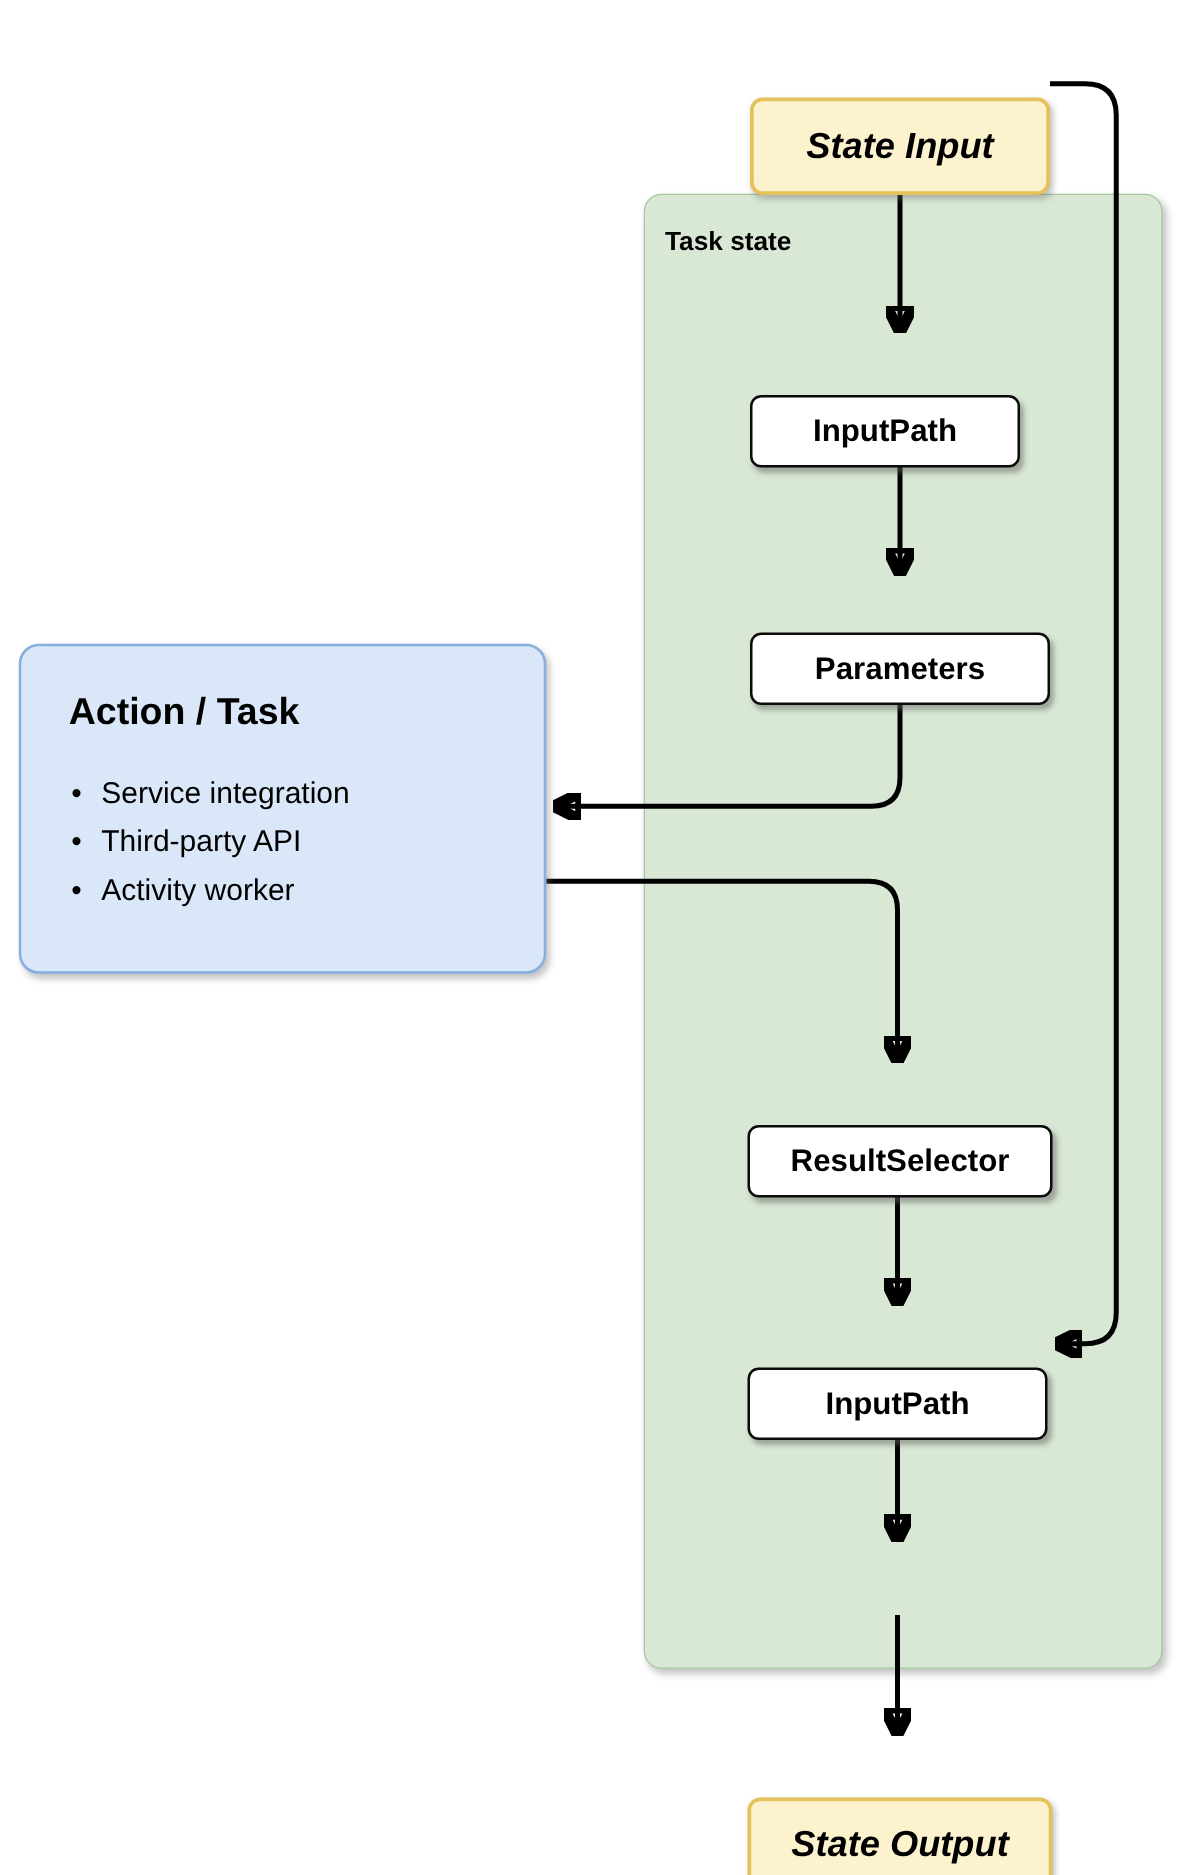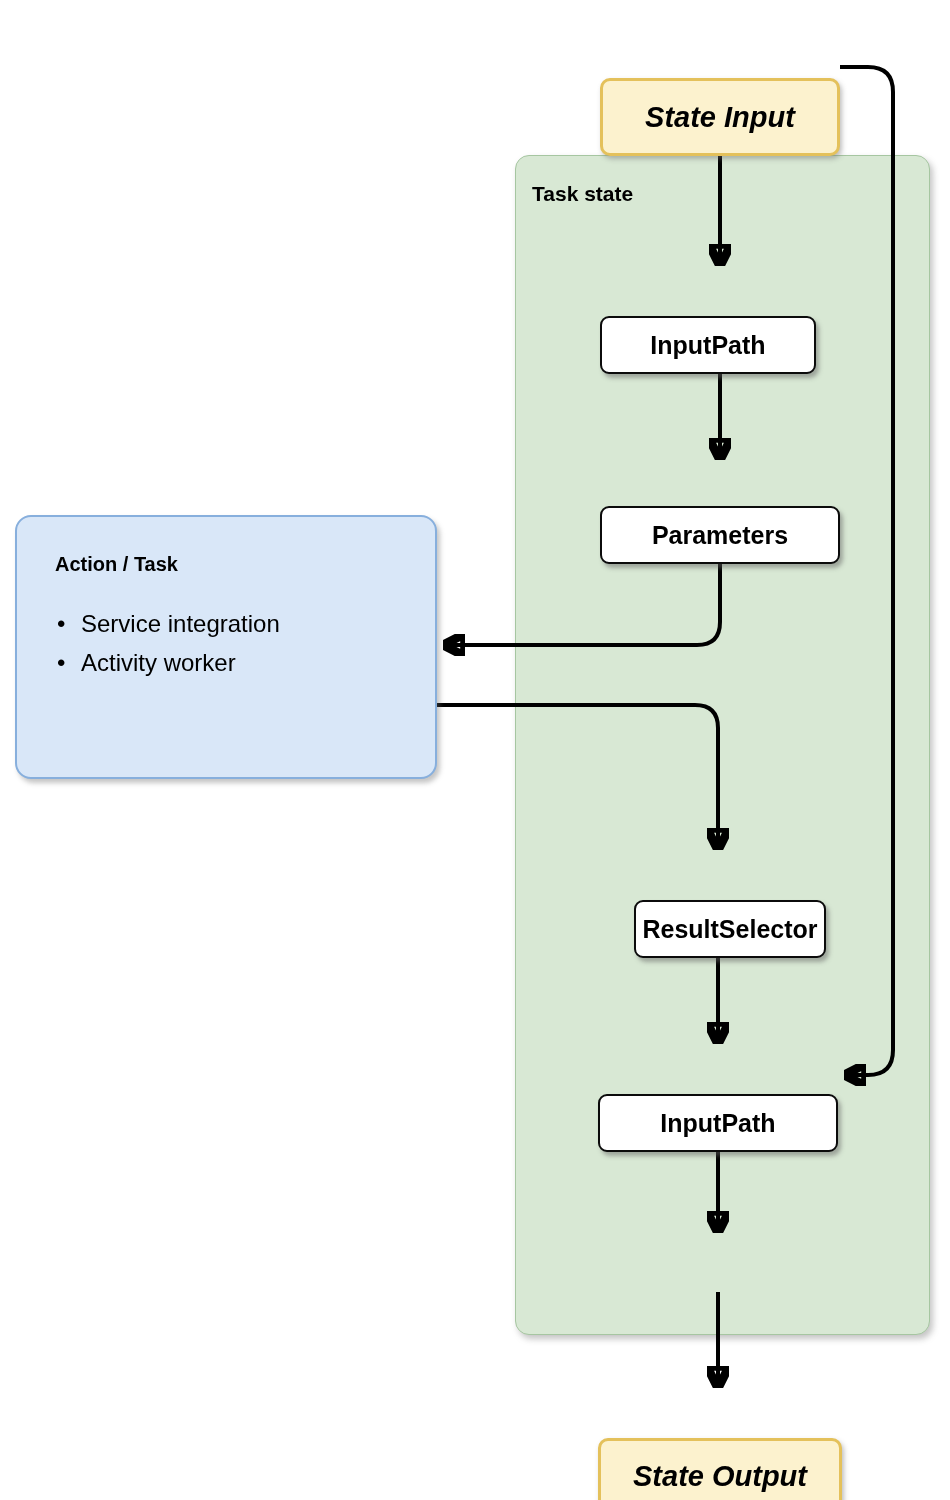--- a/index.html
+++ b/index.html
@@ -66,37 +66,37 @@
     border: 2.5px solid #0b0b0b;
     border-radius: 9px;
     font-size: 25px;
     font-weight: bold;
     box-shadow: 3px 4px 4px rgba(100,100,100,0.50);
   }
 
   #state-input   { left: 600px; top: 30px;   width: 240px; height: 78px; }
   #input-path    { left: 600px; top: 268px;  width: 216px; height: 58px; }
   #parameters    { left: 600px; top: 458px;  width: 240px; height: 58px; }
-  #result-selector { left: 634px; top: 852px; width: 192px; height: 58px; }
+  #result-selector { left: 598px; top: 852px; width: 244px; height: 58px; }
   #result-path   { left: 598px; top: 1046px; width: 240px; height: 58px; }
   #output-path   { left: 597px; top: 1235px; width: 243px; height: 57px; }
   #state-output  { left: 598px; top: 1390px; width: 244px; height: 76px; }
 
   .action-box {
     position: absolute;
     left: 15px; top: 515px;
     width: 422px; height: 264px;
     background: #D9E7F8;
     border: 2px solid #87AFDD;
     border-radius: 16px;
     box-shadow: 3px 4px 5px rgba(110,110,110,0.40);
     padding: 36px 28px 0 38px;
   }
   .action-title {
-    font-size: 20px;
+    font-size: 30px;
     font-weight: bold;
     margin: 0 0 28px 0;
   }
   .action-list {
     list-style: none;
     margin: 0;
     padding: 0;
     font-size: 24px;
     line-height: 39px;
   }
@@ -143,19 +143,20 @@
 
   <div id="result-selector" class="node step-box">ResultSelector</div>
 
   <div id="result-path" class="node step-box">InputPath</div>
 
 
   <div class="action-box">
     <div class="action-title">Action / Task</div>
     <ul class="action-list">
       <li>Service integration</li>
+      <li>Third-party API</li>
       <li>Activity worker</li>
     </ul>
   </div>
 
   <div id="state-output" class="node io-box">State Output</div>
 
 </div>
 
 </body></html>

